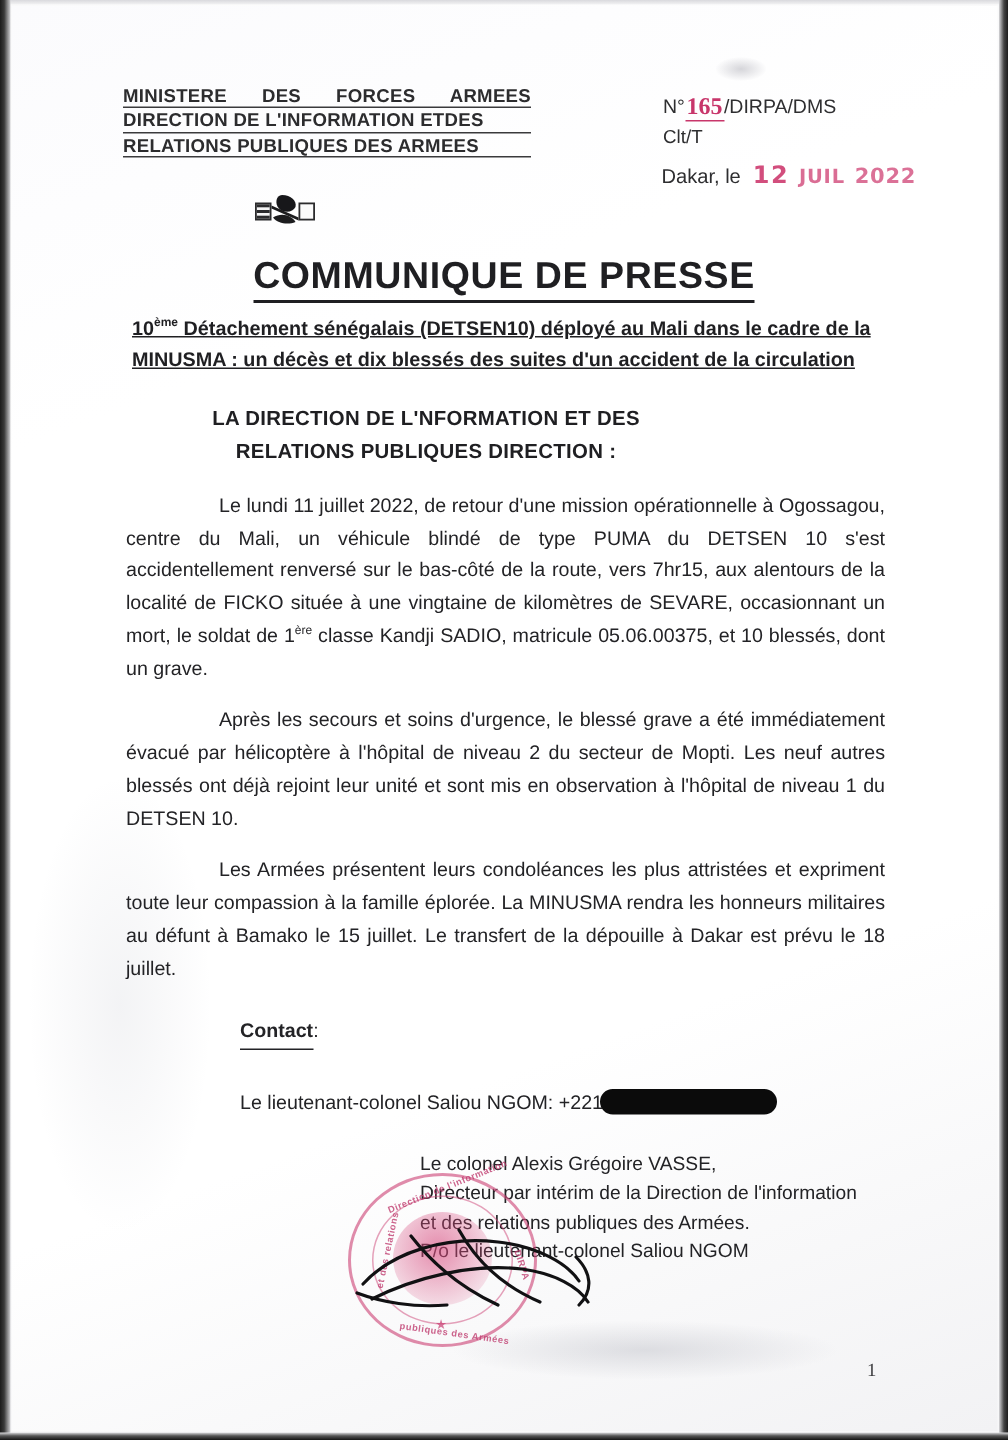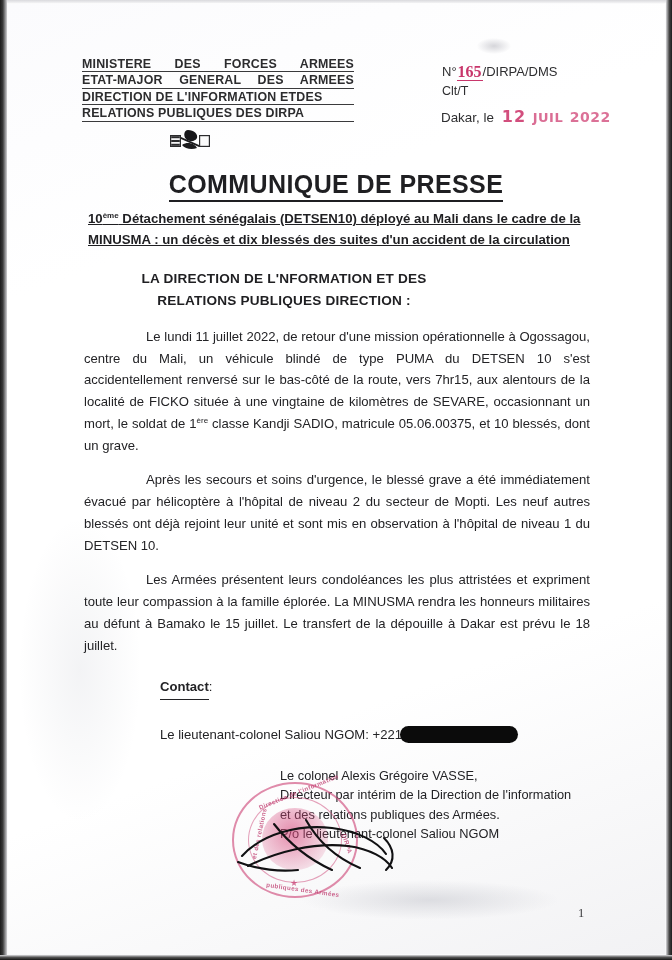--- a/index.html
+++ b/index.html
@@ -284,23 +284,22 @@
   <div class="edge-top"></div>
   <div class="edge-left"></div>
   <div class="edge-right"></div>
   <div class="edge-bottom"></div>
 </div>
 
 <div id="content">
 
   <div class="letterhead">
     <div class="lh-line lh-1">MINISTERE DES FORCES ARMEES</div>
-    <div class="lh-line lh-2">ETAT-MAJOR GENERAL DES ARMEES</div>
     <div class="lh-line">DIRECTION DE L'INFORMATION ETDES</div>
-    <div class="lh-line">RELATIONS PUBLIQUES DES DIRPA</div>
+    <div class="lh-line">RELATIONS PUBLIQUES DES ARMEES</div>
   </div>
 
   <svg class="emblem" viewBox="0 0 44 26">
     <rect x="2" y="7" width="11" height="12" fill="#2b2b2d"></rect>
     <rect x="3.2" y="8.2" width="8.6" height="9.6" fill="#f4f4f5"></rect>
     <rect x="3.2" y="8.2" width="8.6" height="2" fill="#2b2b2d"></rect>
     <rect x="3.2" y="12" width="8.6" height="2" fill="#2b2b2d"></rect>
     <rect x="3.2" y="15.8" width="8.6" height="2" fill="#2b2b2d"></rect>
     <rect x="31" y="7" width="11" height="12" fill="#2b2b2d"></rect>
     <rect x="32.2" y="8.2" width="8.6" height="9.6" fill="#fbfbfb"></rect>

